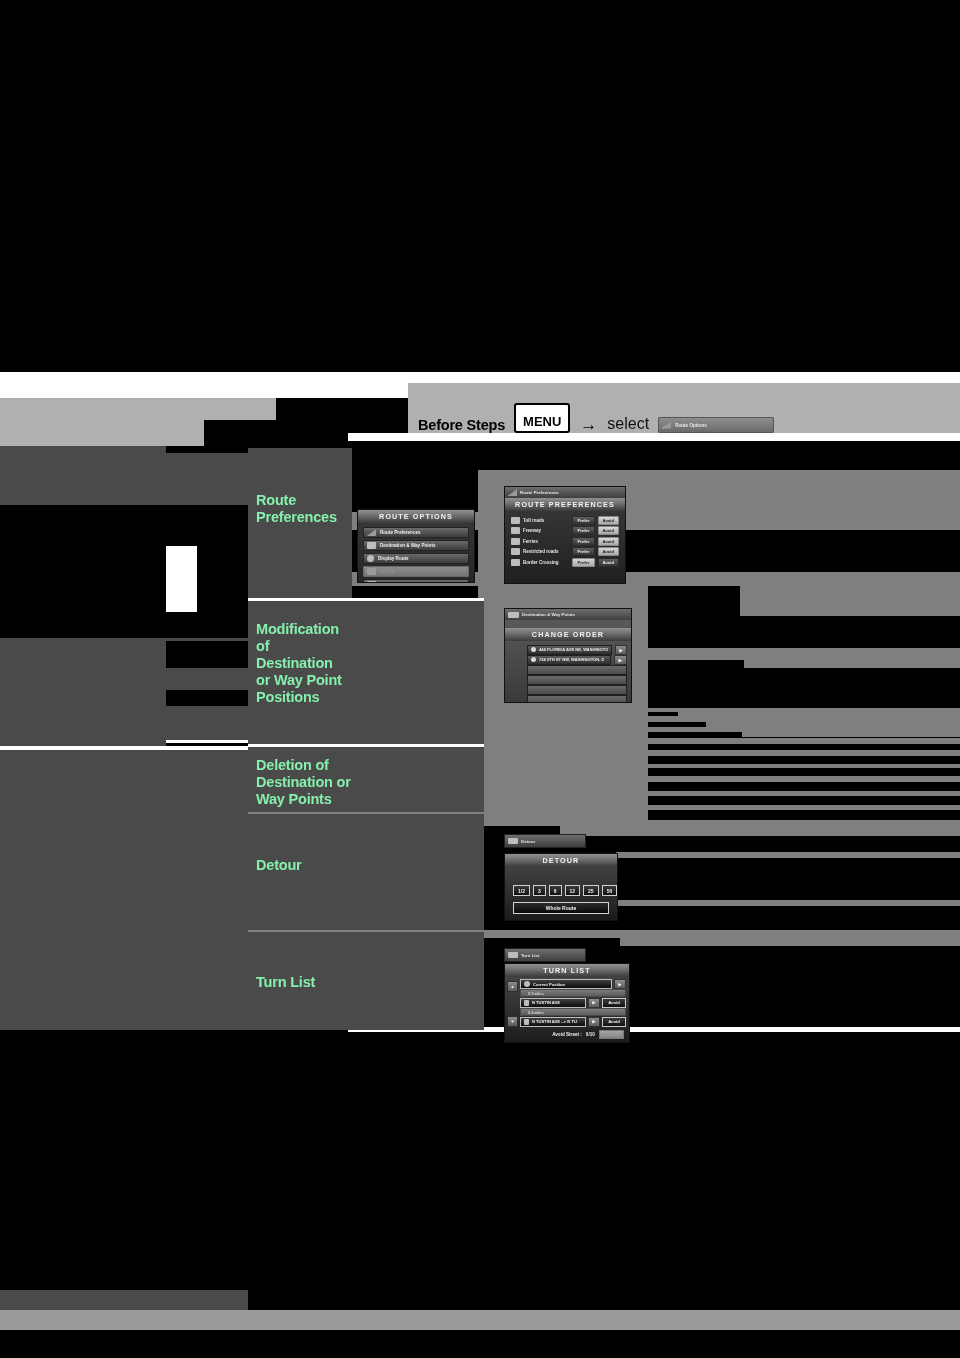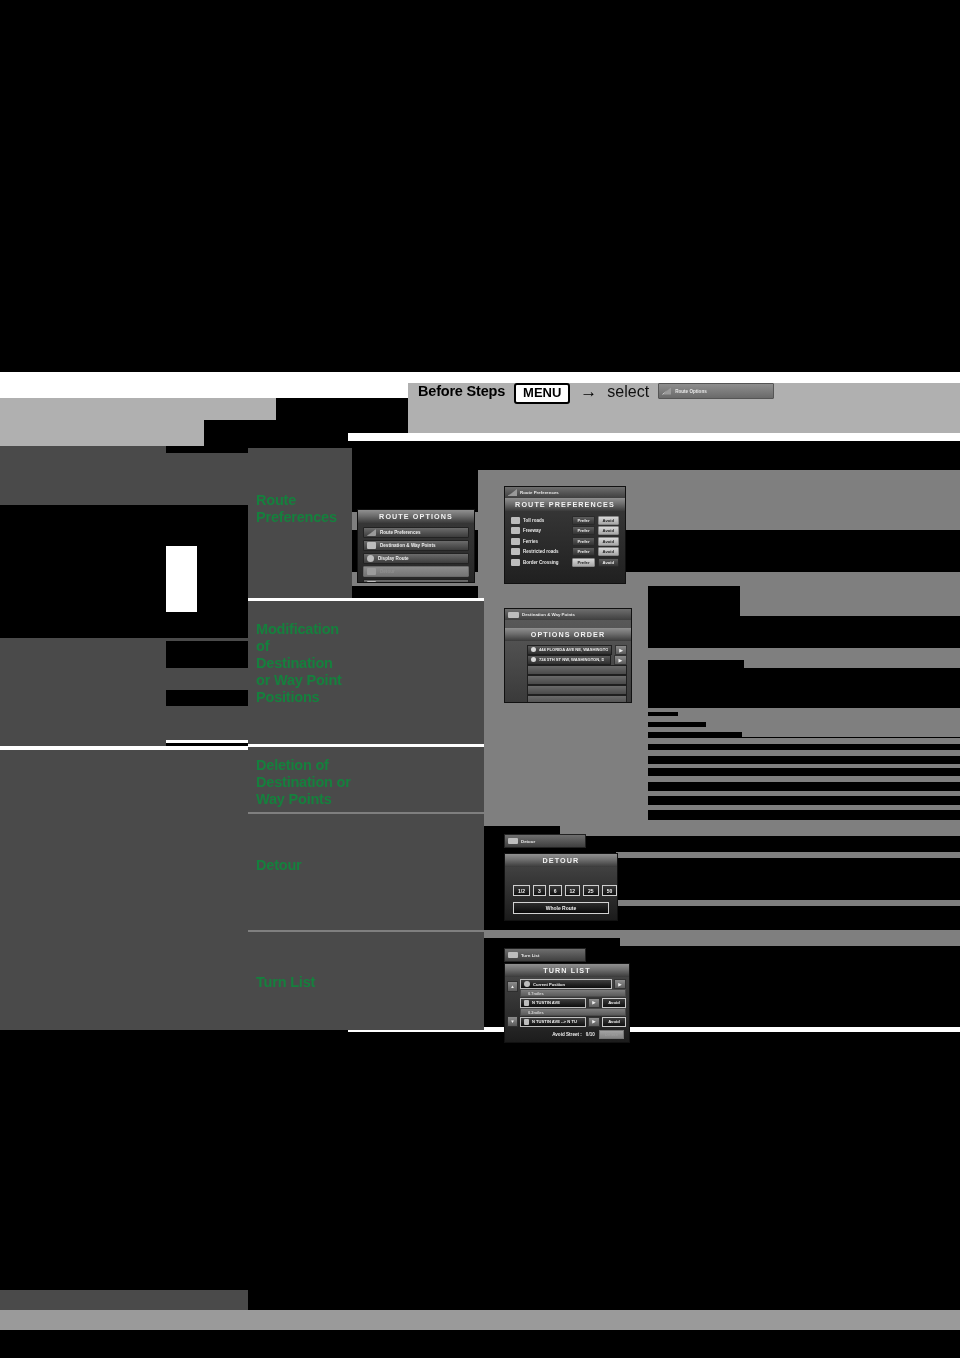--- a/index.html
+++ b/index.html
@@ -8,36 +8,36 @@
   .abs{position:absolute;}
   .blk{background:#000;}
   .g-dark{background:#4a4a4a;}
   .g-mid{background:#7f7f7f;}
   .g-lite{background:#b0b0b0;}
   .g-pale{background:#9a9a9a;}
   .white{background:#fff;}
 
   
   #header{left:408px;top:383px;width:552px;height:50px;background:#b0b0b0;}
-  #header-inner{display:flex;align-items:flex-start;height:50px;padding-left:10px;gap:9px;}
+  #header-inner{display:flex;align-items:flex-end;height:50px;padding-left:10px;gap:9px;}
   .hdr-label{color:#000;font-size:14.5px;font-weight:bold;letter-spacing:-0.2px;}
   .menu-key{border:2px solid #000;border-radius:3px;background:#fff;color:#000;
-            font-size:13px;font-weight:bold;padding:1px 7px 2px 7px;line-height:1.1;}
+            font-size:13px;font-weight:bold;padding:10px 7px 2px 7px;line-height:1.1;}
   .arrow-r{color:#000;font-size:17px;line-height:1;margin:0 1px;}
   .select-word{color:#111;font-size:16px;font-weight:500;}
   .nav-chip{display:inline-flex;align-items:center;gap:4px;width:108px;height:12px;
             background:linear-gradient(180deg,#8e8e8e,#6a6a6a);border:1px solid #555;
             padding:1px 3px;border-radius:1px;}
   .chip-txt{font-size:4.6px;color:#e8e8e8;font-weight:bold;white-space:nowrap;}
   .flagicon{width:9px;height:7px;flex:0 0 auto;
      background:linear-gradient(135deg,#fff 0 45%,#9a9a9a 45% 100%);
      clip-path:polygon(0 100%,100% 0,100% 100%);}
 
   
-  .sec-label{position:absolute;color:#15803d;font-weight:bold;font-size:14.5px;
+  .sec-label{position:absolute;color:#86efac;font-weight:bold;font-size:14.5px;
              line-height:1.18;letter-spacing:-0.2px;}
 
   
   .screen{position:absolute;background:#2d2d2d;border:1px solid #111;overflow:hidden;}
   .scr-title{width:100%;text-align:center;font-size:7.2px;font-weight:bold;
              letter-spacing:1.1px;color:#f2f2f2;
              background:linear-gradient(180deg,#909090 0%,#6d6d6d 45%,#3a3a3a 100%);
              padding:2px 0 2px 0;}
   .tabbar{display:flex;align-items:center;gap:3px;height:9px;padding:1px 3px;
           background:linear-gradient(180deg,#6e6e6e,#3f3f3f);}
@@ -273,21 +273,21 @@
     </div>
   </div>
 </div>
 
 <div class="screen" style="left:504px;top:608px;width:126px;height:93px;
             background:linear-gradient(180deg,#5d5d5d,#3a3a3a);">
   <div class="tabbar">
     <span class="mi" style="width:11px;height:6px;"></span>
     <span class="tab-txt">Destination &amp; Way Points</span>
   </div>
-  <div class="scr-title" style="margin-top:8px;">OPTIONS ORDER</div>
+  <div class="scr-title" style="margin-top:8px;">CHANGE ORDER</div>
   <div style="padding:3px 4px 0 22px;">
     <div class="co-row">
       <span class="co-item">
         <span class="dot"></span>
         <span class="co-txt">444 FLORIDA AVE NE,  WASHINGTO</span>
       </span>
       <span class="arrbtn">▶</span>
     </div>
     <div class="co-row">
       <span class="co-item">

